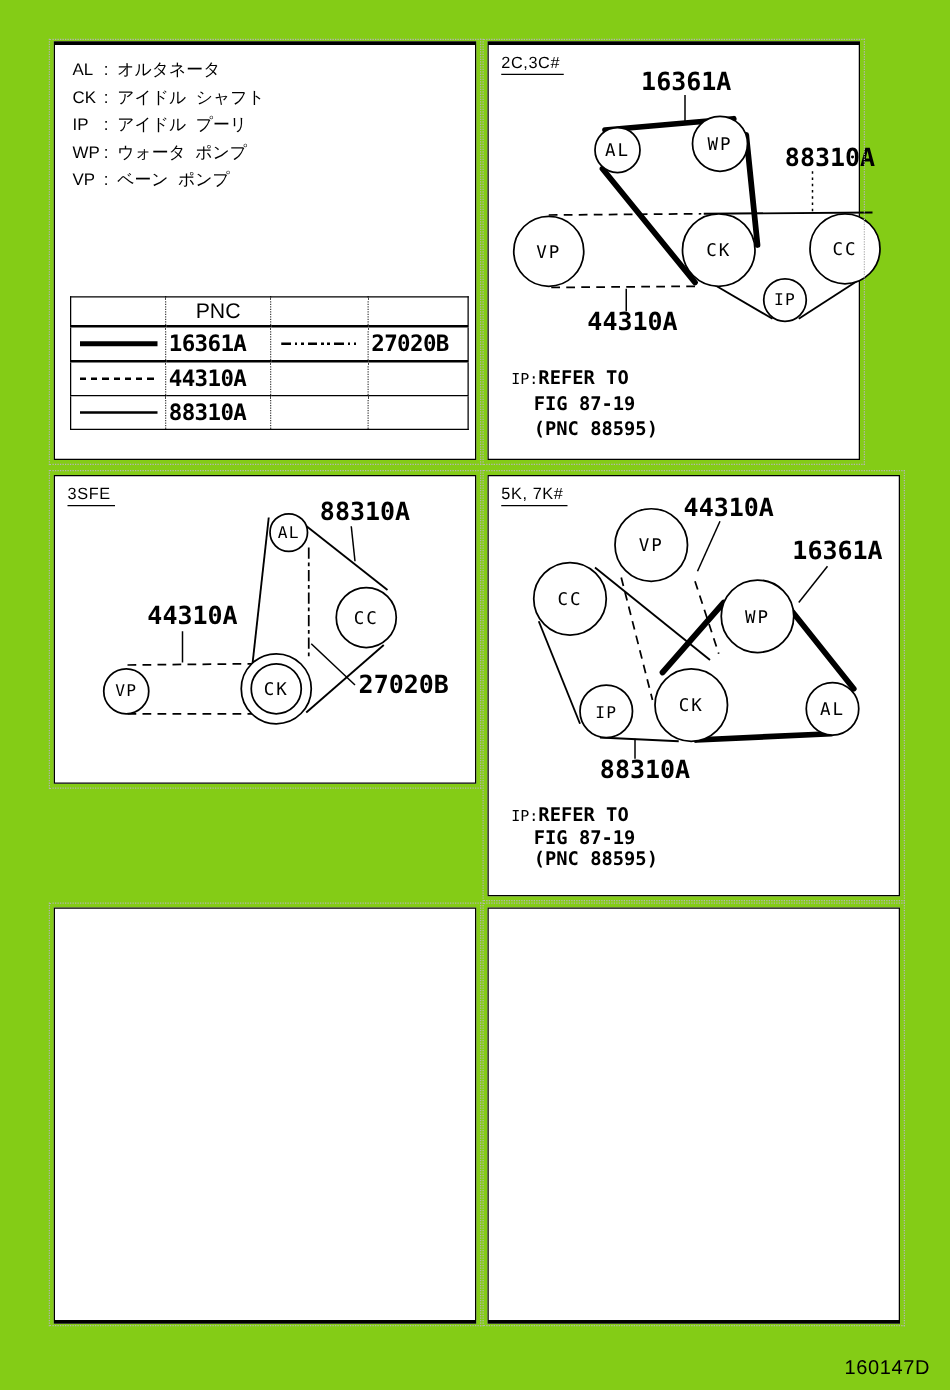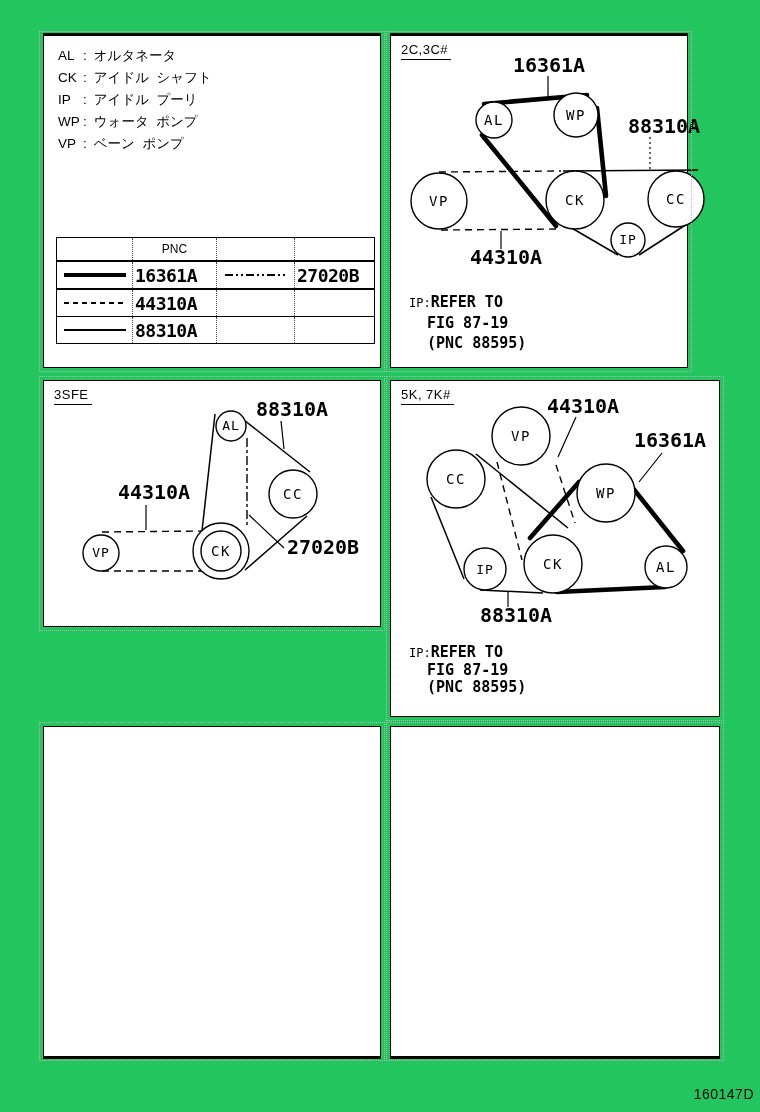--- a/index.html
+++ b/index.html
@@ -1,16 +1,16 @@
 <!DOCTYPE html>
 <html><head>
 <meta charset="utf-8">
 <style>
   html,body{margin:0;padding:0;background:#e8e8e8;}
-  .page{position:relative;width:760px;height:1112px;background:#22c55e;overflow:hidden;
+  .page{position:relative;width:760px;height:1112px;background:#84cc16;overflow:hidden;
         font-family:"Liberation Sans",sans-serif;color:#000;}
   .panel{position:absolute;border:1.5px solid #000;background:#fff;box-sizing:border-box;}
   .panel::after{content:"";position:absolute;inset:-5px;border:1px dotted #b5b5b5;pointer-events:none;}
   .row-top{border-top-width:3px;}
   .row-bottom{border-bottom-width:3px;}
   .engine{position:absolute;left:10px;top:6px;font-size:13px;letter-spacing:0.5px;
           border-bottom:1.5px solid #000;padding:0 3px 2px 0;white-space:pre;}
   
   .legend{position:absolute;left:14px;top:9px;font-size:13.5px;}
   .legend-row{height:22px;line-height:22px;white-space:pre;}
@@ -18,21 +18,21 @@
   .legend-sep{display:inline-block;margin-right:7px;}
   .legend-name{white-space:pre;}
   
   .pnc-table{position:absolute;left:12px;top:201px;border-collapse:collapse;border:1.5px solid #000;}
   .pnc-table td{border-left:1px dotted #444;border-right:1px dotted #444;padding:0;vertical-align:middle;}
   .pnc-table tr.row-head td{height:22px;border-bottom:2.5px solid #000;}
   .pnc-table tr.row-1 td{height:26px;border-bottom:2.5px solid #000;}
   .pnc-table tr.row-2 td{height:26px;border-bottom:1.5px solid #000;}
   .pnc-table tr.row-3 td{height:26px;}
   .c1{width:75px;} .c2{width:81px;} .c3{width:77px;} .c4{width:77px;}
-  .pnc-head{text-align:center;font-size:12px;}
+  .pnc-head{text-align:center;font-size:17px;}
   .pn{font-family:"DejaVu Sans Mono",monospace;font-weight:bold;font-size:18px;padding-left:2px!important;letter-spacing:-0.5px;}
   .ls{margin:0 auto;width:62px;}
   .ls-thick{height:4px;background:#000;}
   .ls-thin{height:2px;background:#000;}
   .ls-dashed{height:2px;background:repeating-linear-gradient(90deg,#000 0 5px,transparent 5px 9px);}
   .ls-dashdot{height:2px;background:repeating-linear-gradient(90deg,#000 0 8px,transparent 8px 11px,#000 11px 13px,transparent 13px 16px,#000 16px 18px,transparent 18px 21px);}
   
   .diag{position:absolute;left:0;top:0;}
   .pulley{fill:#fff;stroke:#000;stroke-width:1.4;}
   .b-thick{stroke:#000;stroke-width:4.6;fill:none;stroke-linecap:round;}
@@ -42,21 +42,21 @@
   .leader{stroke:#000;stroke-width:1.2;fill:none;}
   .leader-dot{stroke-dasharray:2 3;}
   .plabel{font-family:"DejaVu Sans Mono",monospace;font-size:14px;letter-spacing:1.5px;text-anchor:middle;fill:#000;}
   .plabel-sm{font-size:13px;letter-spacing:1px;}
   .part{font-family:"DejaVu Sans Mono",monospace;font-weight:bold;font-size:20px;text-anchor:middle;fill:#000;}
   
   .ip-note{position:absolute;font-family:"DejaVu Sans Mono",monospace;font-weight:bold;font-size:15px;line-height:20px;}
   .ip-note .prefix{font-size:12px;font-weight:normal;letter-spacing:0;}
   .ip-note .ind{padding-left:18px;}
   .note-5k{line-height:17px;}
-  .doc-code{position:absolute;right:6px;top:1086px;font-size:14px;letter-spacing:0.5px;}
+  .doc-code{position:absolute;right:16px;top:1086px;font-size:16px;letter-spacing:0.5px;}
 </style>
 </head>
 <body>
 
 <div class="page">
 
   <div class="panel row-top" style="left:43px;top:33px;width:338px;height:335px;">
     <div class="legend">
       <div class="legend-row"><span class="legend-abbr">AL</span><span class="legend-sep">:</span><span class="legend-name">オルタネータ</span></div>
       <div class="legend-row"><span class="legend-abbr">CK</span><span class="legend-sep">:</span><span class="legend-name">アイドル  シャフト</span></div>

